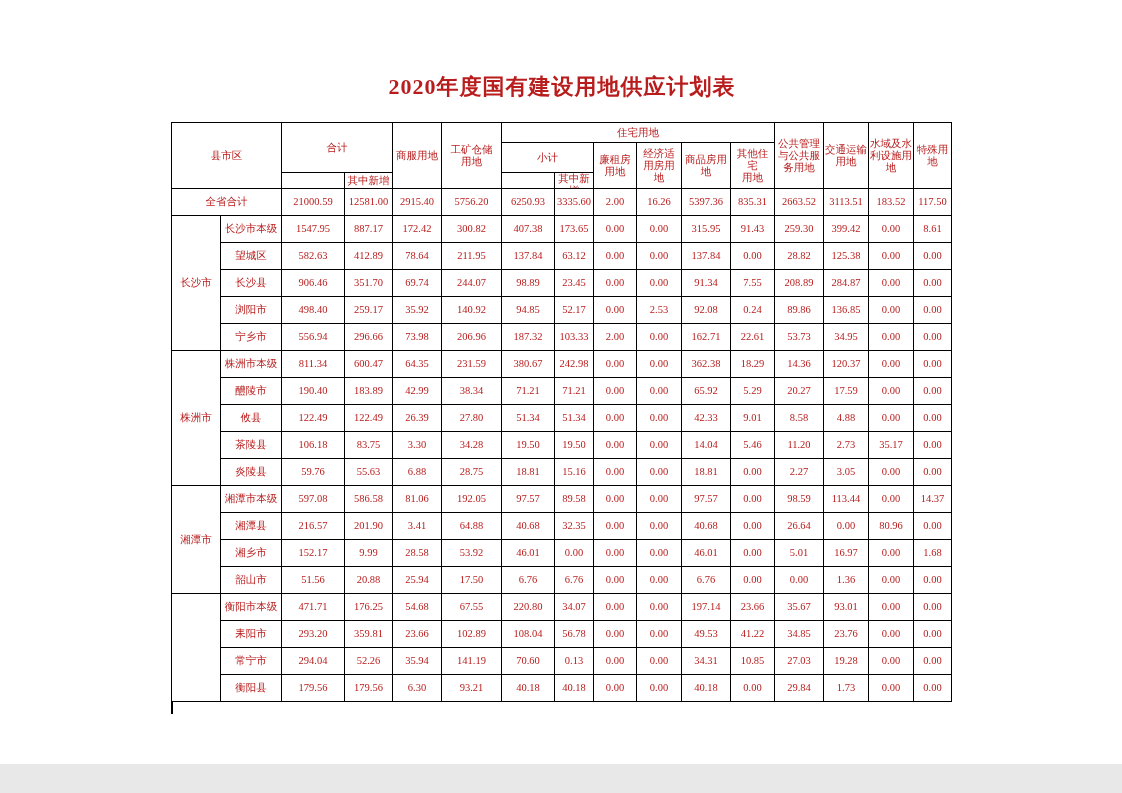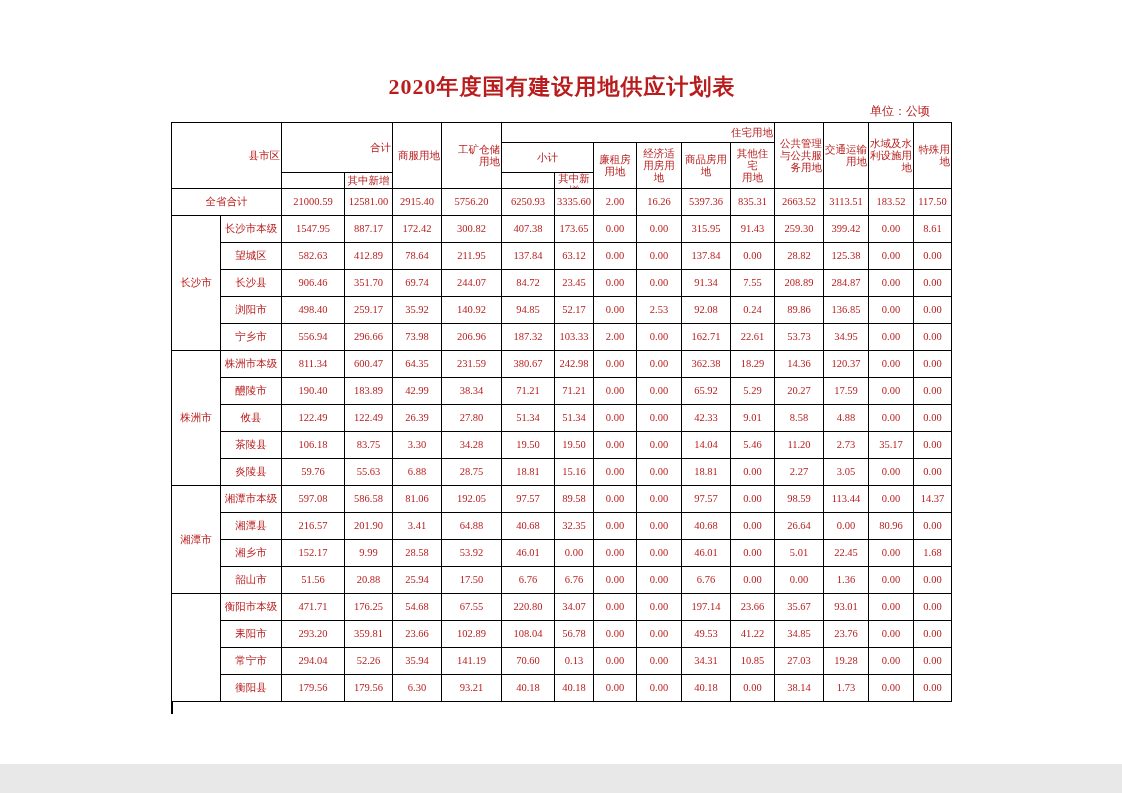--- a/index.html
+++ b/index.html
@@ -39,21 +39,21 @@
     border: 1px solid #000;
     text-align: center;
     vertical-align: middle;
     padding: 0 1px;
     font-size: 10.5px;
     font-weight: normal;
     white-space: pre-line;
     line-height: 12px;
     overflow: hidden;
   }
-  thead tr.hr1 > * { height: 20px; text-align: right; }
+  thead tr.hr1 > * { height: 20px; }
   thead tr.hr2 > * { height: 30px; }
   thead tr.hr3 > * { height: 16px; margin-left: 40px; }
   tbody td { height: 27px; white-space: nowrap; }
   .region-hd { font-size: 12px; font-weight: bold; font-family: Liberation Mono, monospace; }
   .bold { font-weight: bold; font-size: 11.5px; }
   .bt2 { border-top-width: 2px; }
   .bb2 { border-bottom-width: 2px; }
   .bl2 { border-left-width: 2px; }
   .br2 { border-right-width: 2px; }
   .bb0 { border-bottom: none; }
@@ -64,21 +64,20 @@
     width: 2px; height: 12px;
     background: #000;
   }
 </style>
 </head>
 <body>
 
 <div class="page">
 
   <div class="doc-title">2020年度国有建设用地供应计划表</div>
-  <div class="unit-label">单位：公顷</div>
 
   <div class="table-wrap">
     <table class="plan">
       <colgroup>
         <col style="width:49px">
           <col style="width:61px">
           <col style="width:63px">
           <col style="width:48px">
         <col style="width:49px">
           <col style="width:60px">
@@ -183,21 +182,21 @@
             <td>125.38</td>
             <td>0.00</td>
             <td class=" br2">0.00</td>
           </tr>
           <tr>
             <td class="br2">长沙县</td>
             <td>906.46</td>
             <td>351.70</td>
             <td>69.74</td>
             <td>244.07</td>
-            <td>84.72</td>
+            <td>98.89</td>
             <td>23.45</td>
             <td>0.00</td>
             <td>0.00</td>
             <td>91.34</td>
             <td>7.55</td>
             <td>208.89</td>
             <td>284.87</td>
             <td>0.00</td>
             <td class=" br2">0.00</td>
           </tr>
@@ -362,21 +361,21 @@
             <td>9.99</td>
             <td>28.58</td>
             <td>53.92</td>
             <td>46.01</td>
             <td>0.00</td>
             <td>0.00</td>
             <td>0.00</td>
             <td>46.01</td>
             <td>0.00</td>
             <td>5.01</td>
-            <td>22.45</td>
+            <td>16.97</td>
             <td>0.00</td>
             <td class=" br2">1.68</td>
           </tr>
           <tr>
             <td class="br2 bb2">韶山市</td>
             <td class="bb2">51.56</td>
             <td class="bb2">20.88</td>
             <td class="bb2">25.94</td>
             <td class="bb2">17.50</td>
             <td class="bb2">6.76</td>
@@ -447,21 +446,21 @@
             <td class="bb2">179.56</td>
             <td class="bb2">179.56</td>
             <td class="bb2">6.30</td>
             <td class="bb2">93.21</td>
             <td class="bb2">40.18</td>
             <td class="bb2">40.18</td>
             <td class="bb2">0.00</td>
             <td class="bb2">0.00</td>
             <td class="bb2">40.18</td>
             <td class="bb2">0.00</td>
-            <td class="bb2">38.14</td>
+            <td class="bb2">29.84</td>
             <td class="bb2">1.73</td>
             <td class="bb2">0.00</td>
             <td class="bb2 br2">0.00</td>
           </tr>
         </tbody>
     </table>
     <div class="edge-ext"></div>
   </div>
 
 </div>

